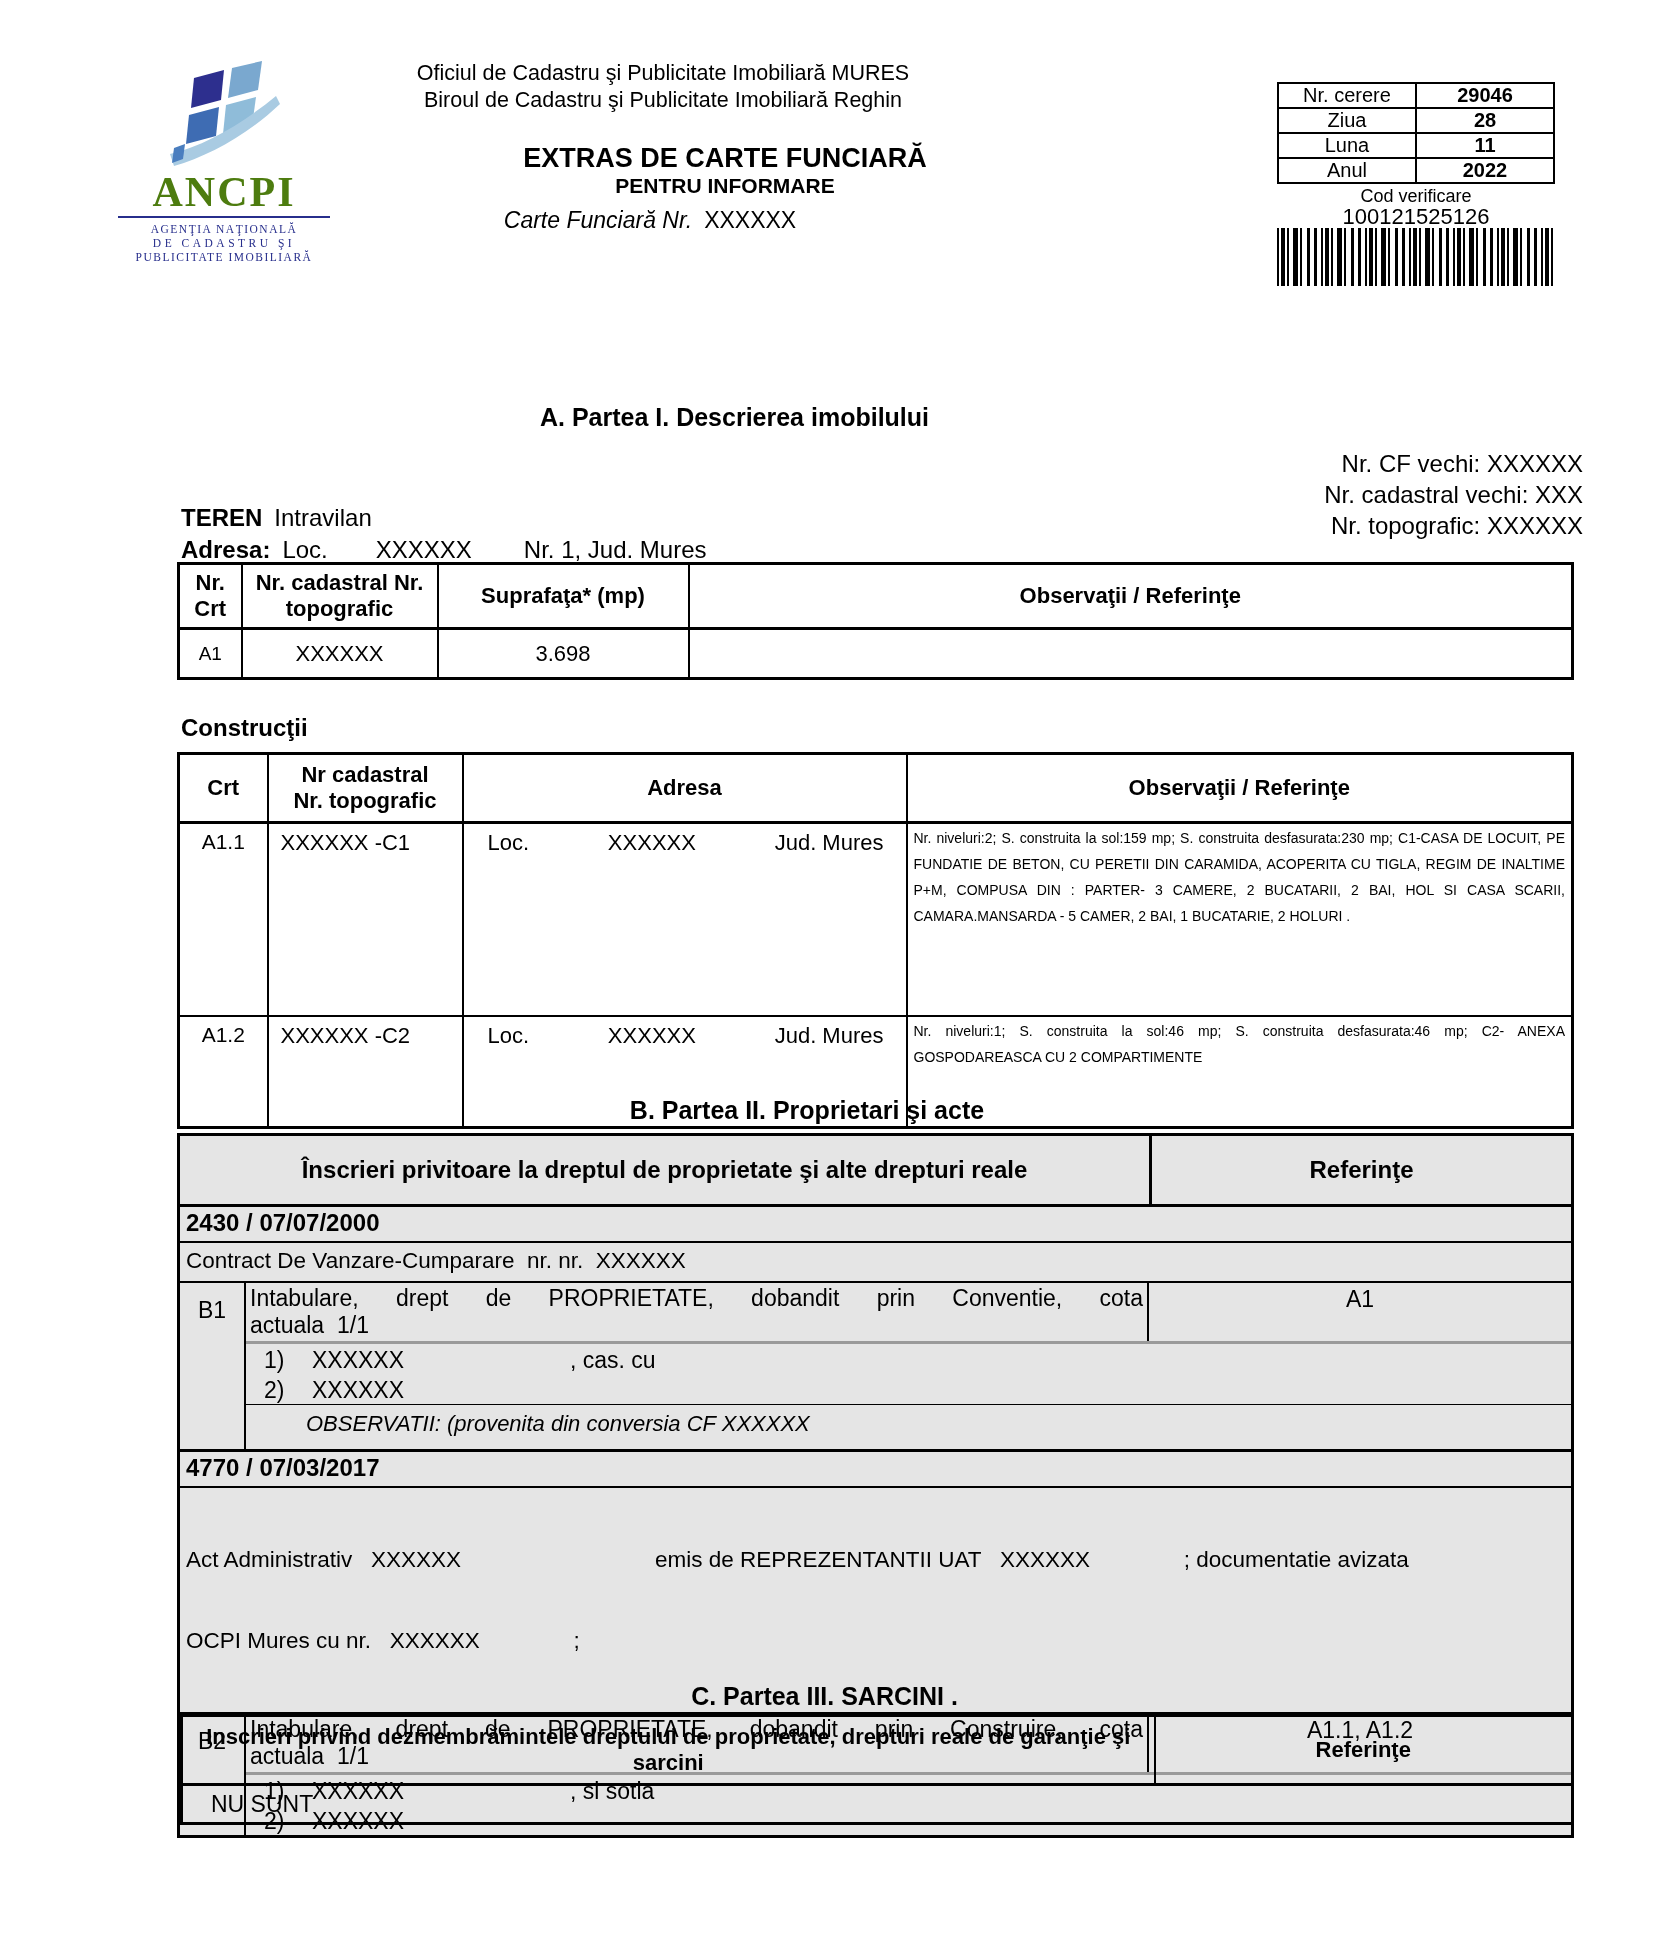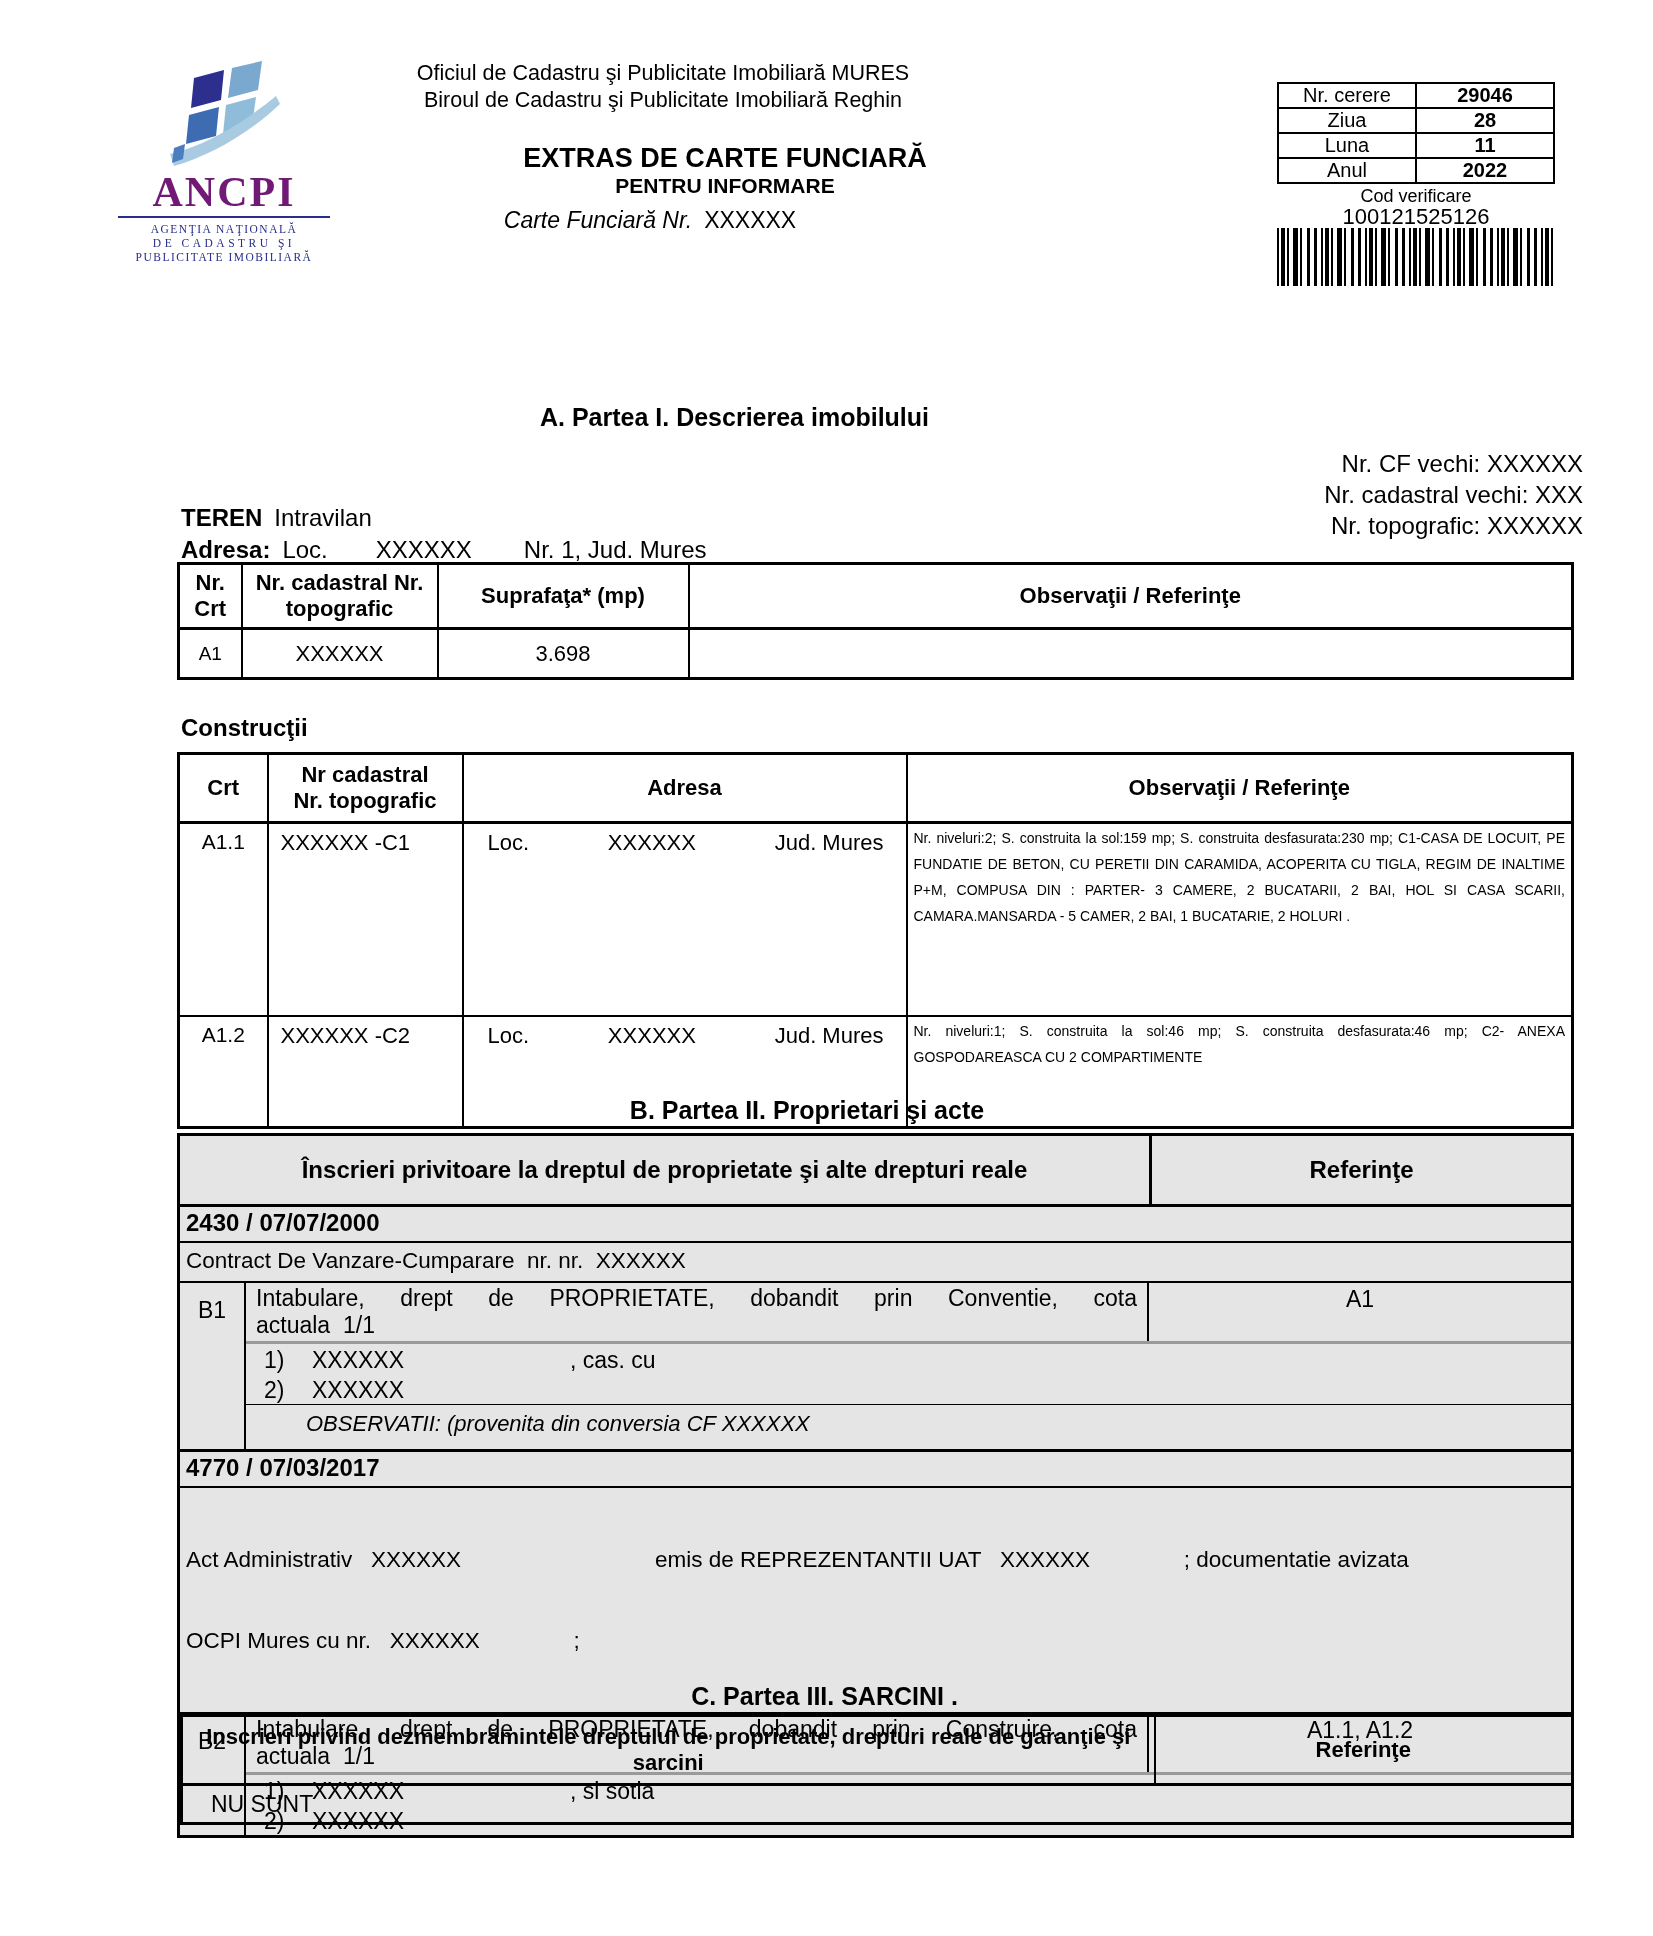--- a/index.html
+++ b/index.html
@@ -7,21 +7,21 @@
         font-family:"Liberation Sans","DejaVu Sans",sans-serif;color:#000;}
   .abs{position:absolute;}
   .b{font-weight:bold;}
   .it{font-style:italic;}
   .pre{white-space:pre-wrap;}
 
   
   .logo-block{left:118px;top:58px;width:212px;text-align:center;}
   .flag{display:block;margin:0 auto;width:124px;height:112px;}
   .ancpi{font-family:"Liberation Serif","DejaVu Serif",serif;font-weight:bold;
-         font-size:42px;color:#701a75;letter-spacing:2px;line-height:44px;}
+         font-size:42px;color:#4d7c0f;letter-spacing:2px;line-height:44px;}
   .logo-sub{margin-top:2px;border-top:2px solid #272e8c;padding-top:4px;
             font-family:"Liberation Serif","DejaVu Serif",serif;font-weight:normal;
             color:#272e8c;font-size:11.5px;line-height:14px;letter-spacing:1.5px;}
   .logo-sub .ls2{letter-spacing:3.5px;}
   .office{left:283px;top:60px;width:760px;font-size:21.5px;line-height:27px;text-align:center;}
   .doc-title{left:380px;top:143px;width:690px;text-align:center;font-weight:bold;font-size:27px;}
   .doc-subtitle{left:380px;top:174px;width:690px;text-align:center;font-weight:bold;font-size:21px;}
   .cf-line{left:380px;top:207px;width:540px;text-align:center;font-size:23px;}
   .cf-line .it{margin-right:12px;}
 
@@ -77,21 +77,21 @@
          padding:2px 6px;box-sizing:border-box;}
   .b-act{border-bottom:2px solid #000;font-size:22.5px;line-height:27px;padding:4px 6px;white-space:pre-wrap;}
   .b-act.one{height:40px;box-sizing:border-box;}
   .b-block{display:flex;border-bottom:3px solid #000;}
   .b-block.last{border-bottom:none;}
   .b-pos{width:66px;border-right:2px solid #000;text-align:center;font-size:23px;
          padding-top:14px;box-sizing:border-box;}
   .b-right{flex:1;min-width:0;}
   .b-mainrow{display:flex;}
   .b-text{width:903px;border-right:2px solid #000;font-size:23px;line-height:27px;
-          padding:2px 10px;box-sizing:border-box;}
+          padding:2px 4px;box-sizing:border-box;}
   .jl{text-align:justify;text-align-last:justify;width:100%;}
   .b-ref{flex:1;text-align:center;font-size:23px;padding-top:3px;}
   .sep-gray{height:3px;background:#9a9a9a;}
   .sep-thin{height:1px;background:#000;}
   .b-owner{font-size:23px;padding:3px 0 2px 18px;height:30px;box-sizing:border-box;}
   .oidx{display:inline-block;width:48px;}
   .oval{display:inline-block;width:258px;}
   .b-obs{font-style:italic;font-size:22px;padding:6px 0 12px 60px;}
 
   

